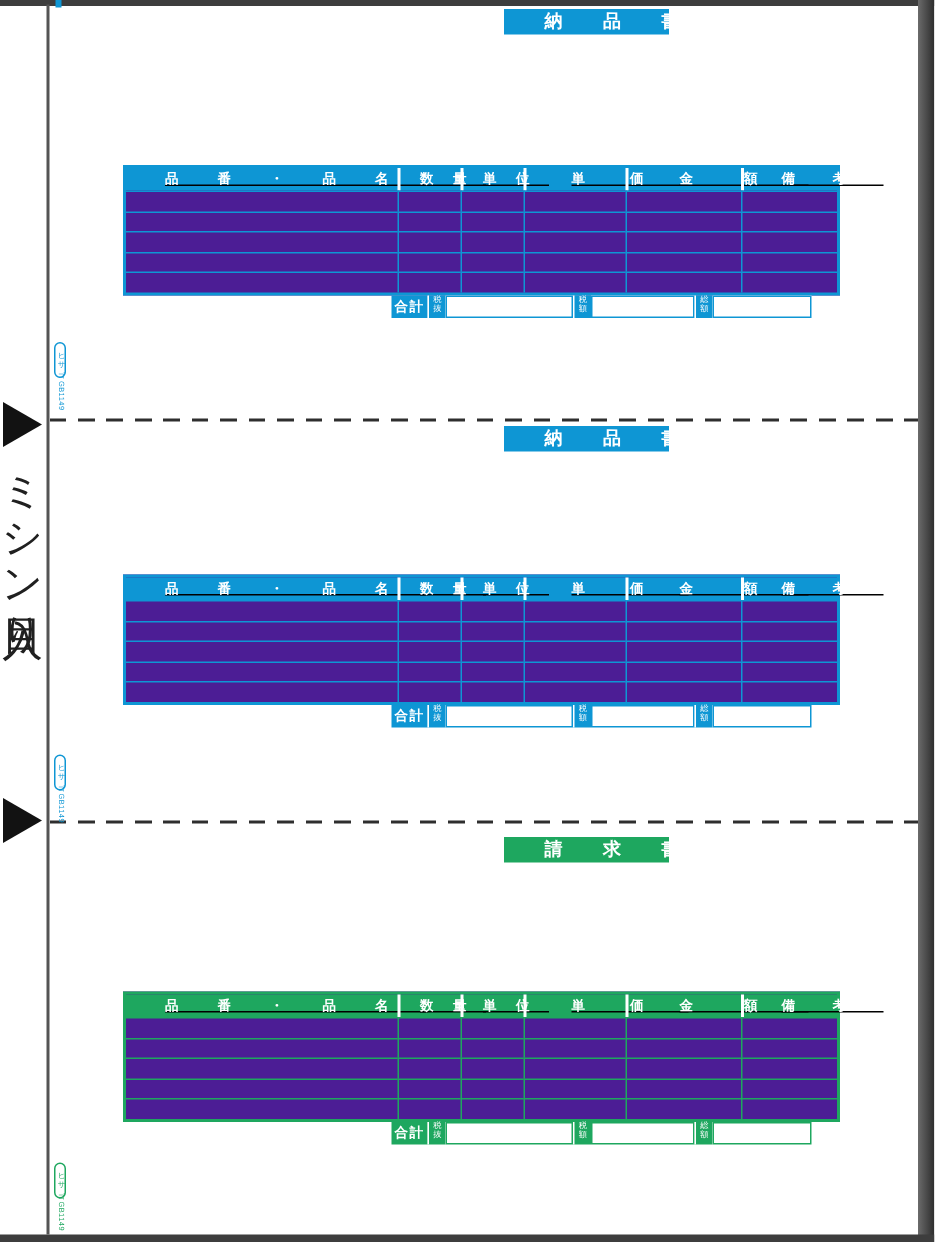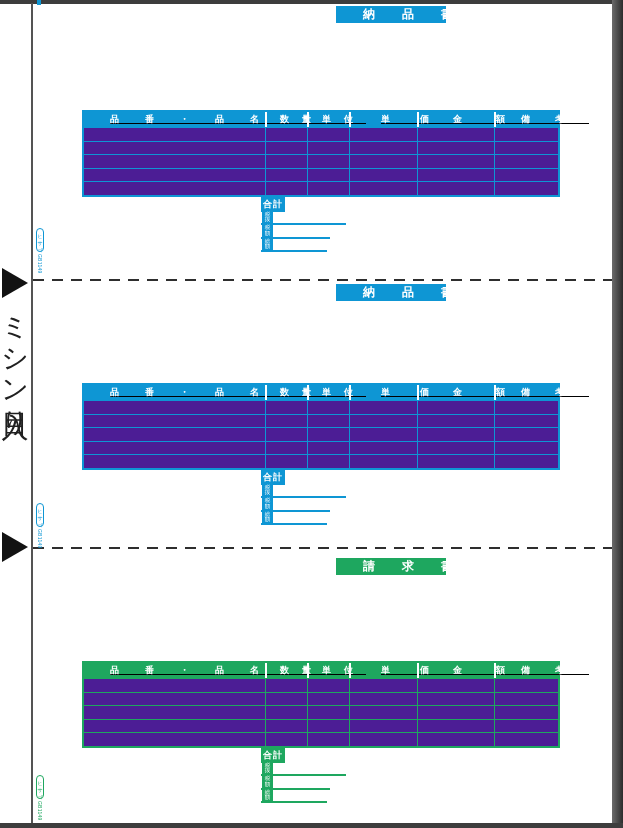--- a/index.html
+++ b/index.html
@@ -48,21 +48,21 @@
   .h0{letter-spacing:26px;text-indent:26px;}
   .h1,.h2{letter-spacing:13px;text-indent:13px;}
   .h3{letter-spacing:30px;text-indent:30px;}
   .h4{letter-spacing:34px;text-indent:34px;}
   .h5{letter-spacing:25px;text-indent:25px;}
   .tgrid{display:grid;grid-template-columns:181px 42px 42px 68px 77px 1fr;grid-auto-rows:13.5px;}
   .tgrid .cell{border-left:1.5px solid var(--c);border-top:1.5px solid var(--c);}
   .tgrid .cell:nth-child(6n+1){border-left:none;}
 
   
-  .tfoot{display:flex;height:15px;margin-left:179px;flex-direction:column;}
+  .tfoot{display:flex;height:15px;margin-left:179px;}
   .tfoot>div{box-sizing:border-box;}
   .f-total{width:24px;background:var(--c);color:#fff;font-size:9px;font-weight:bold;
     text-align:center;line-height:15px;letter-spacing:1px;}
   .f-mini{width:12px;background:var(--c);color:#fff;font-size:5.5px;line-height:5.8px;
     text-align:center;display:flex;align-items:center;justify-content:center;
     word-break:break-all;padding:0 3px;border-left:1px solid #fff;}
   .f-box{border:1.5px solid var(--c);background:#fff;}
   .w85{width:85px;} .w69{width:69px;} .w66{width:66px;}
 </style>
 </head>

